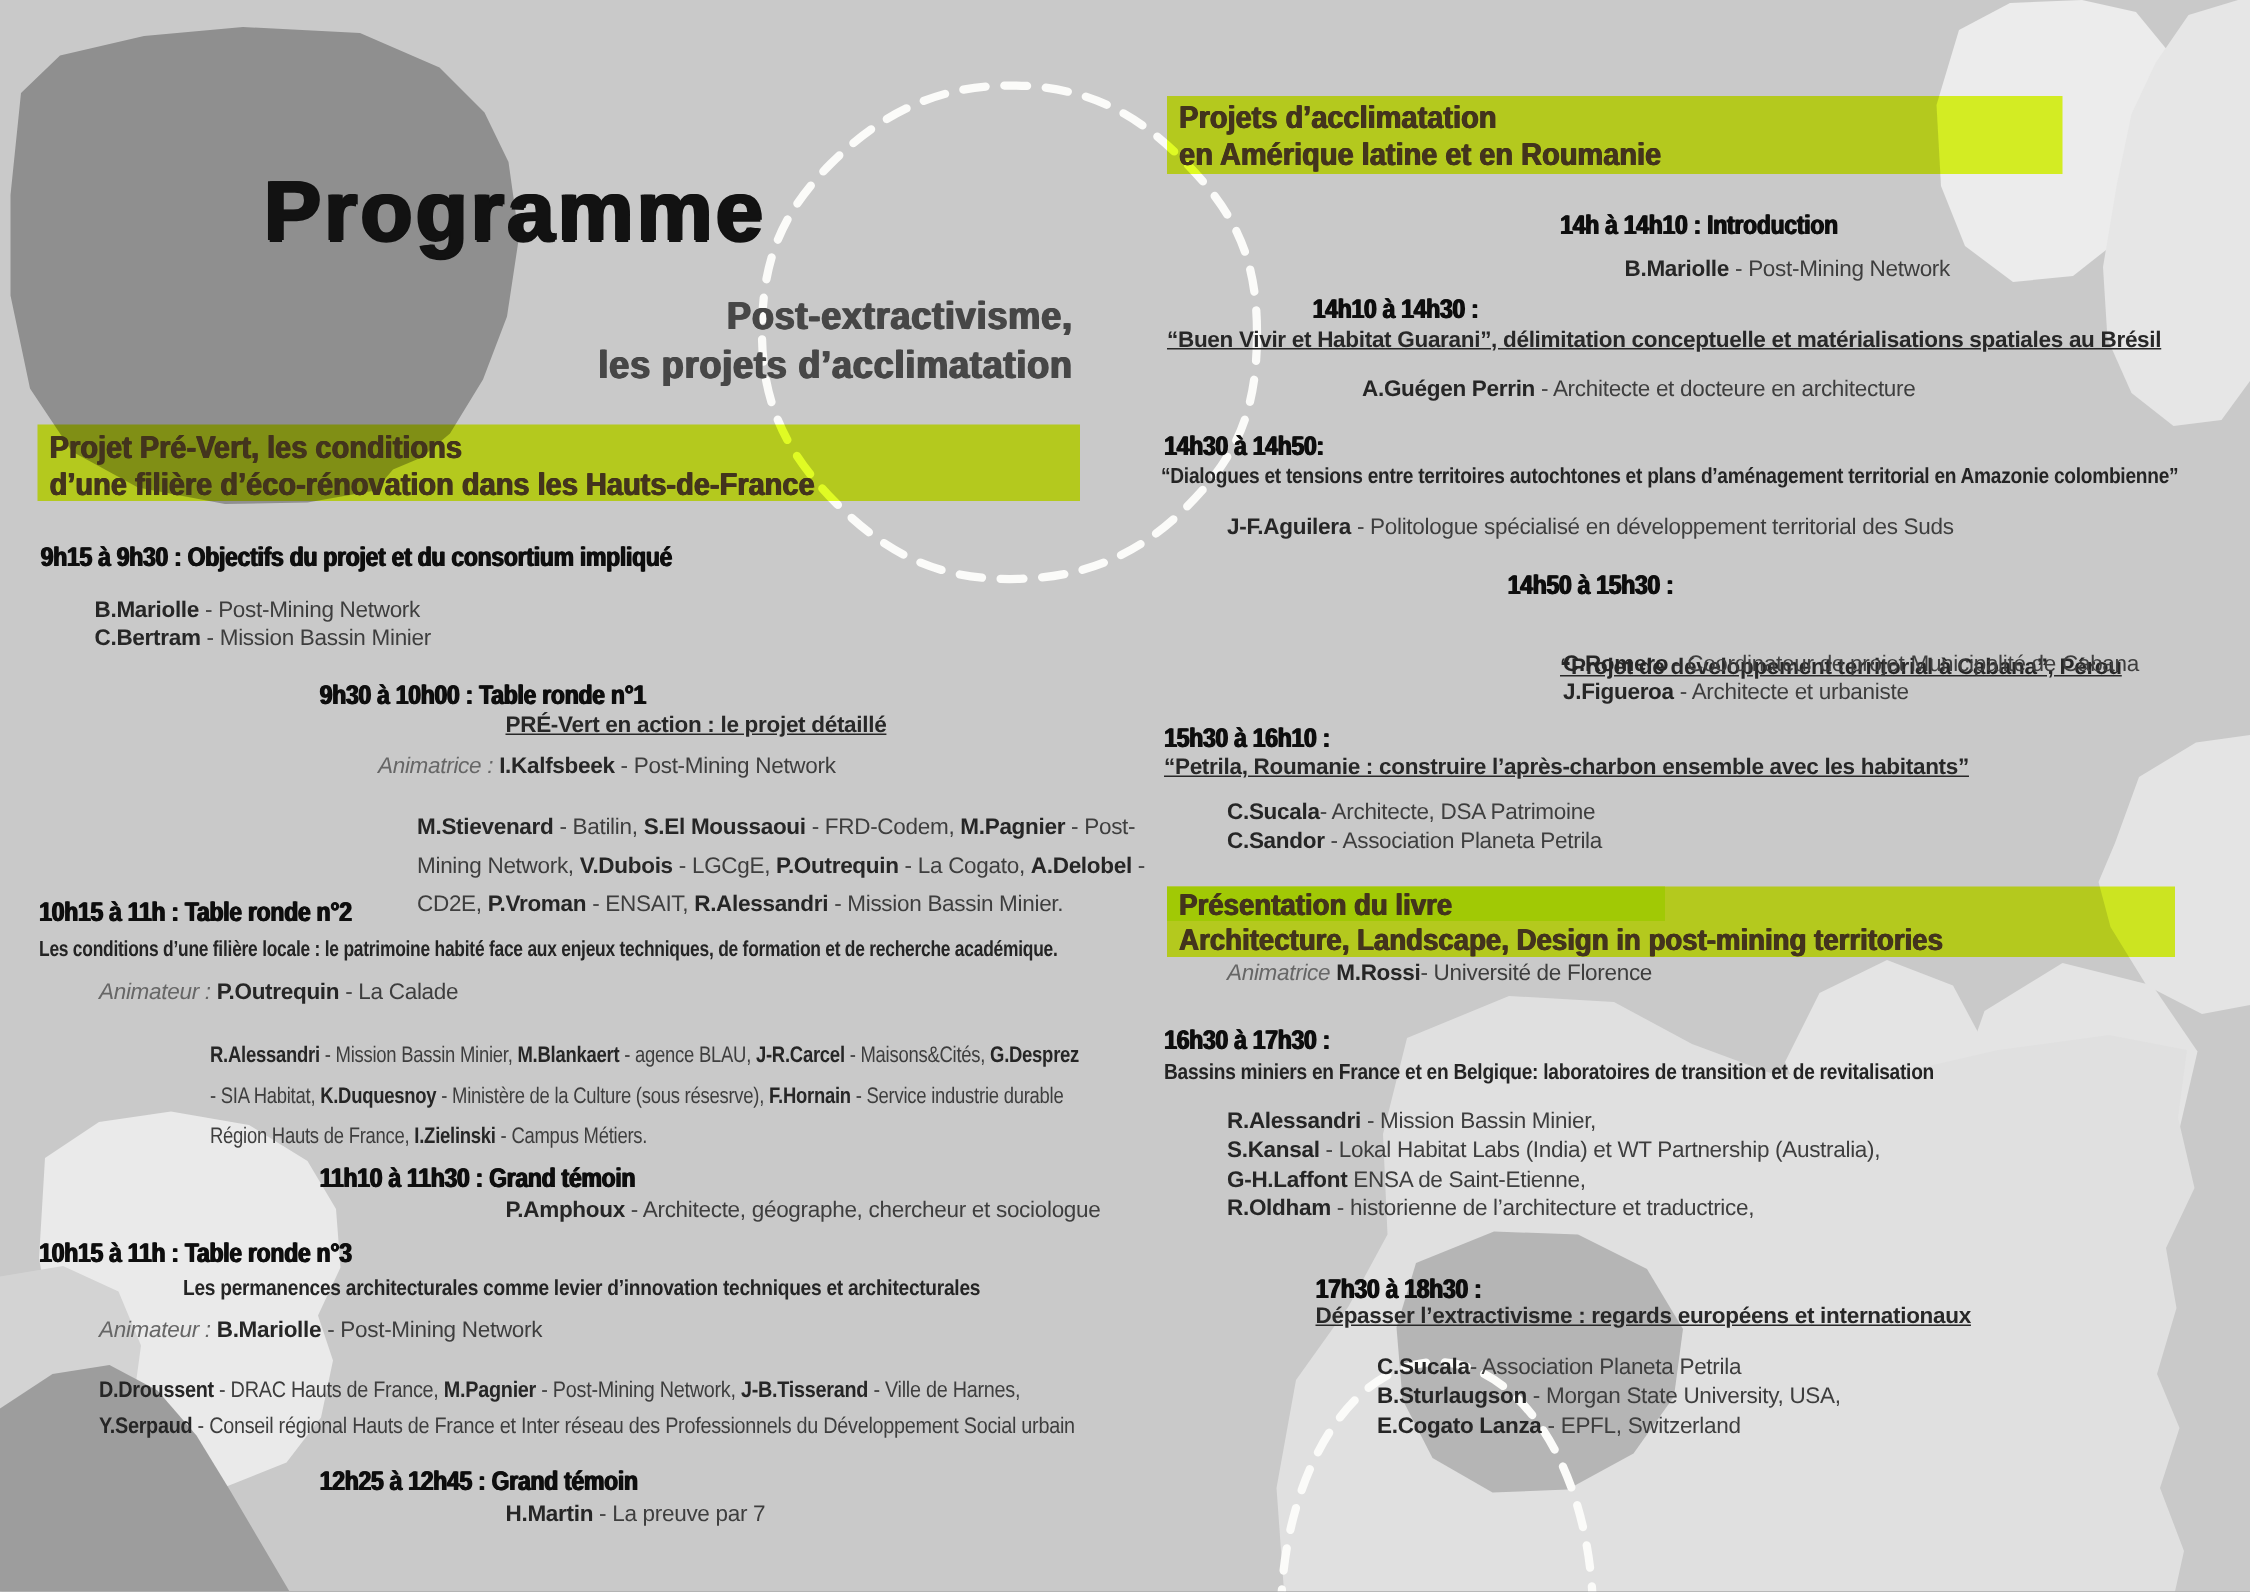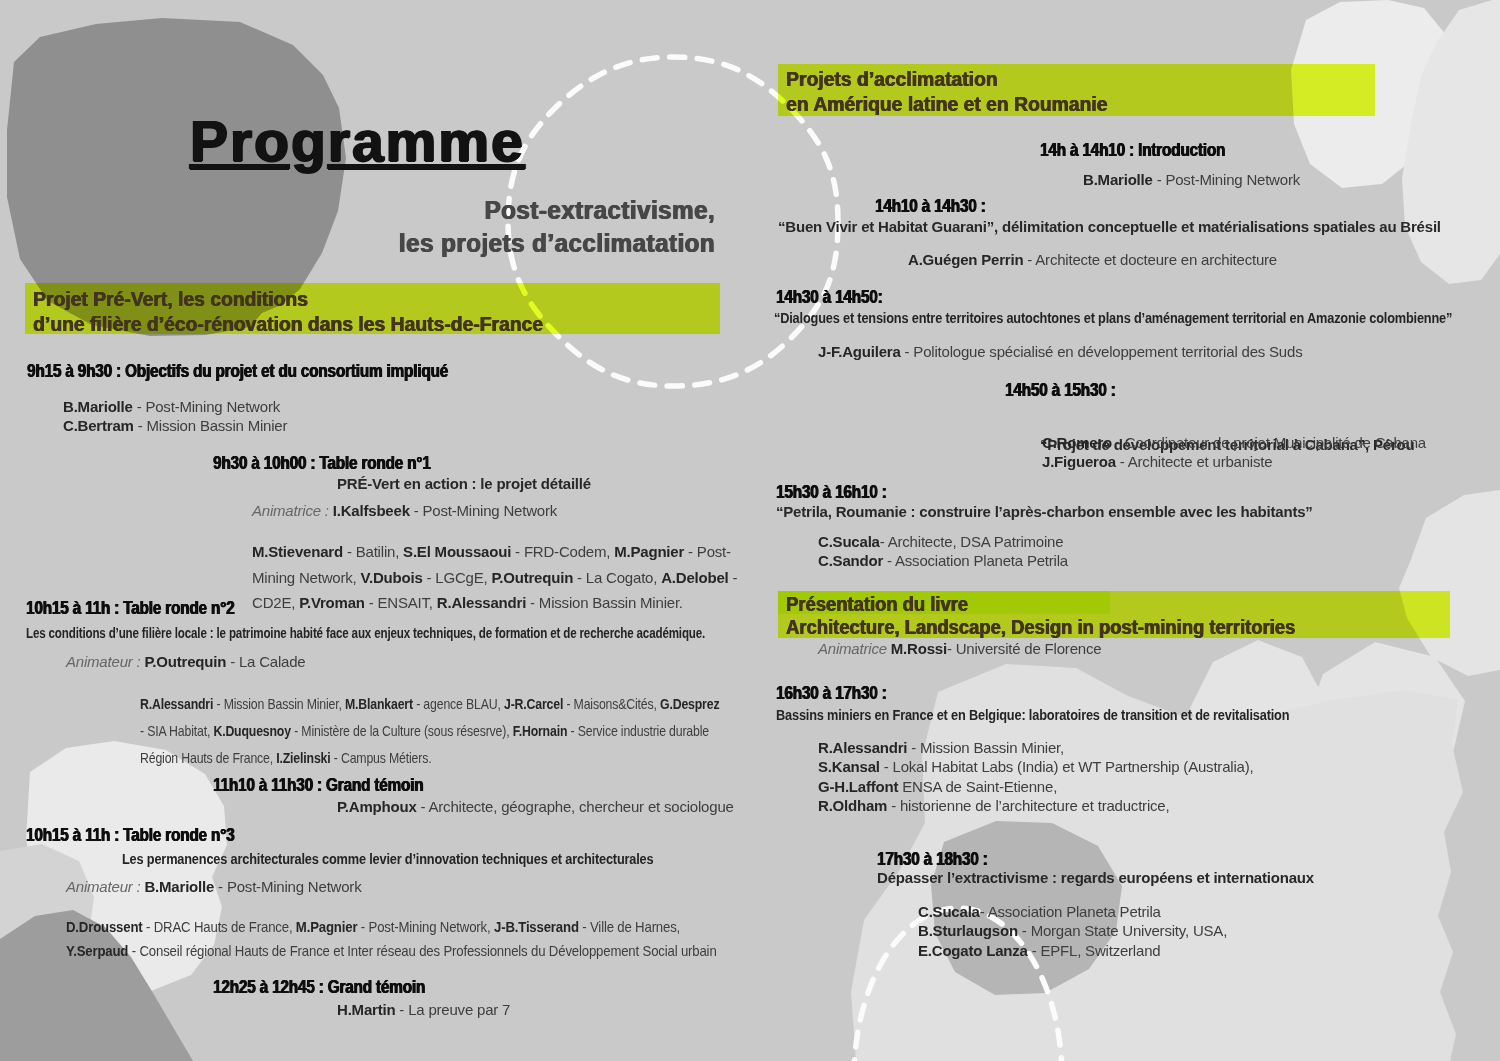--- a/index.html
+++ b/index.html
@@ -16,28 +16,28 @@
   .bandtext{font-weight:bold;font-size:21px;line-height:24.5px;color:#43341d;white-space:nowrap;
             transform:scaleX(.92);transform-origin:0 0;
             text-shadow:.6px 0 0 currentColor,-.3px 0 0 currentColor;}
   .bandtext.small{font-size:20px;line-height:22.5px;}
   .h{font-weight:bold;font-size:18px;color:#0e0e0e;white-space:nowrap;letter-spacing:-.2px;
      transform:scaleX(.85);transform-origin:0 0;
      text-shadow:.7px 0 0 currentColor,-.4px 0 0 currentColor;}
   .t{font-size:15px;color:#3e3e3e;white-space:nowrap;letter-spacing:-.2px;}
   .t .b{font-weight:bold;color:#262626;}
   .t .i{font-style:italic;color:#666;}
-  .boldline{font-weight:bold;font-size:15px;color:#282828;white-space:nowrap;letter-spacing:-.2px;}
+  .boldline{font-weight:bold;font-size:15px;color:#282828;white-space:nowrap;letter-spacing:-.2px;text-decoration:underline;}
   .wt{font-weight:bold;font-size:14.5px;color:#242424;white-space:nowrap;letter-spacing:-.2px;
       transform:scaleX(.88);transform-origin:0 0;}
   .cx80{transform:scaleX(.80);}
   .cx82{transform:scaleX(.82);transform-origin:0 0;}
   .cx88{transform:scaleX(.88);transform-origin:0 0;}
   .lh19 .t{line-height:19.3px;}
-  .lh25 .t{line-height:25.5px;}
+  .lh25 .t{line-height:25.5px;margin-left:26px;}
   .lh27 .t{line-height:27px;}
   .lh24 .t{line-height:24px;}
 </style>
 </head>
 <body>
 
 <div class="page">
 
   <svg class="bgsvg" width="1500" height="1061" viewBox="0 0 1500 1061">
     <polygon fill="#ececec" points="1306,20 1340,2 1388,0 1424,8 1447,36 1452,76 1440,120 1415,158 1382,184 1342,188 1310,164 1294,124 1291,70"></polygon>
@@ -53,21 +53,21 @@
     <polygon fill="#8f8f8f" points="14,62 40,37 96,24 162,18 240,22 293,45 323,75 339,108 346,158 338,211 322,253 300,289 281,305 262,313 250,327 205,335 150,336 92,325 48,301 20,259 7,197 7,130"></polygon>
     <path d="M 838,222 C 838,170 822,140 788,106 C 754,72 720,57 673,57 C 626,57 588,75 554,109 C 520,143 508,175 508,222 C 508,269 524,302 558,336 C 592,370 626,386 673,386 C 720,386 757,372 791,338 C 825,304 838,274 838,222 Z" fill="none" stroke="#fbfbf9" stroke-width="5.5" stroke-dasharray="15 12.5" stroke-linecap="round"></path>
     <ellipse cx="958" cy="1078" rx="104" ry="170" fill="none" stroke="#fbfbf9" stroke-width="5.5" stroke-dasharray="15 12.5" stroke-linecap="round"></ellipse>
   </svg>
 
   <div class="band" style="left:25px;top:283px;width:695px;height:51px;"></div>
   <div class="band" style="left:778px;top:64px;width:597px;height:52px;"></div>
   <div class="band" style="left:778px;top:591px;width:672px;height:47px;"></div>
   <div class="band" style="left:778px;top:591px;width:332px;height:23px;"></div>
 
-  <div class="txt display" style="left:190px;top:108px;text-decoration:underline;">Programme</div>
+  <div class="txt display" style="left:176px;top:108px;">Programme</div>
 
   <div class="txt subtitle" style="right:785px;top:194px;">
     <div>Post-extractivisme,</div>
     <div>les projets d’acclimatation</div>
   </div>
 
   <div class="txt bandtext" style="left:33px;top:287px;">
     <div>Projet Pré-Vert, les conditions</div>
     <div>d’une filière d’éco-rénovation dans les Hauts-de-France</div>
   </div>

